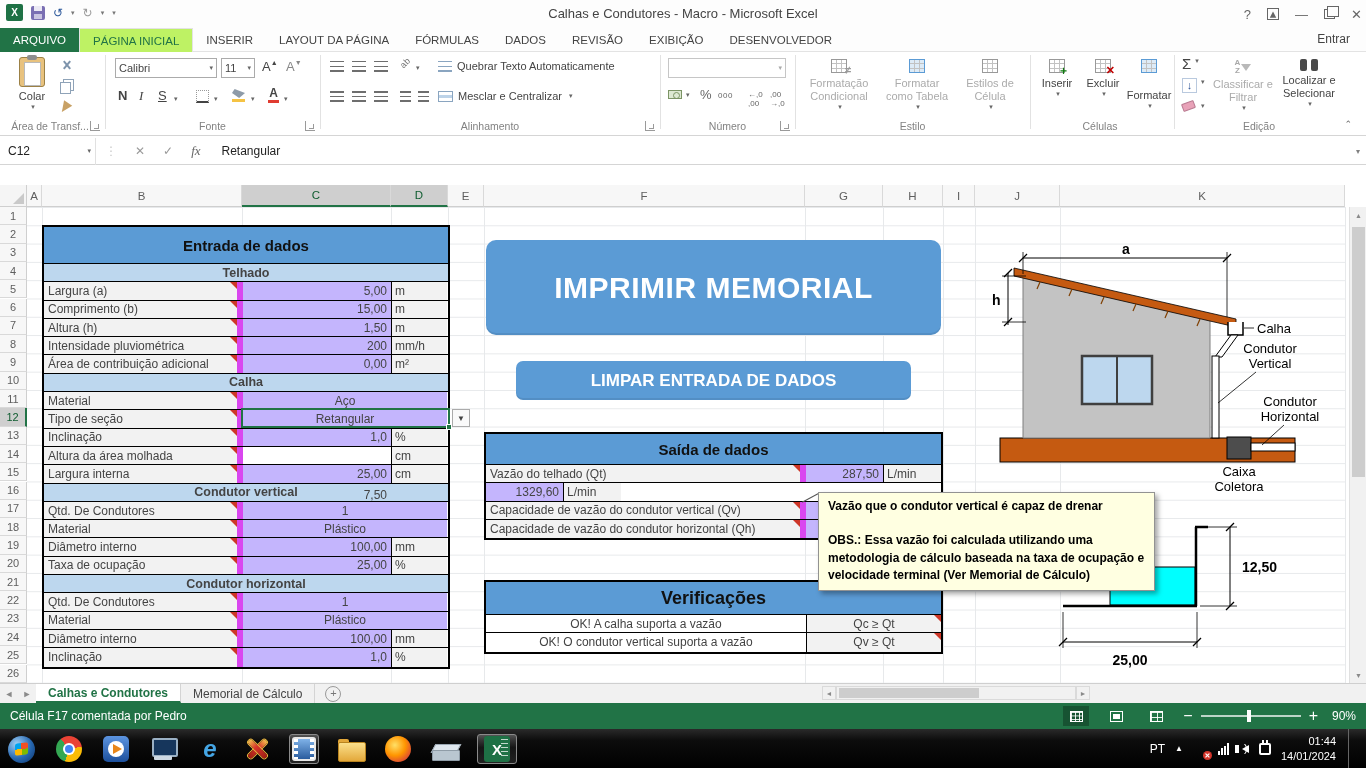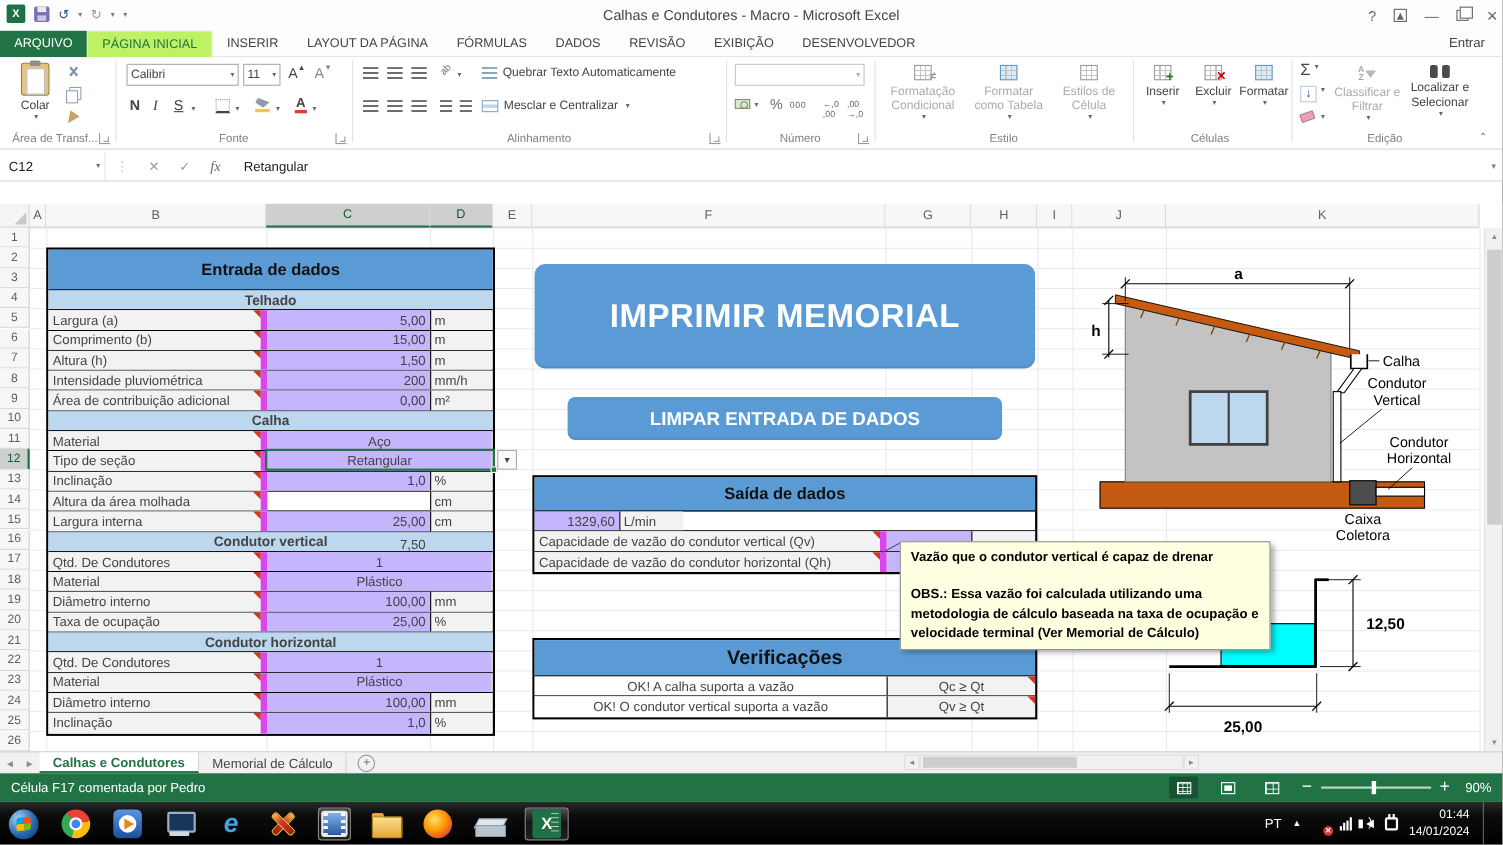--- a/index.html
+++ b/index.html
@@ -375,21 +375,21 @@
           <div class="i-grid16"></div>
           <span class="badge" style="color:#C00000">✕</span>
         </div>
       <span style="margin-top:4px">Excluir</span>
         <span class="caret">▾</span>
       </div>
     <div class="abs rbtn" style="left:1126px;top:7px;width:46px">
       <div class="ov">
           <div class="i-grid16 blue"></div>
         </div>
-      <span style="margin-top:4px">Formatar</span>
+      <span style="margin-top:16px">Formatar</span>
         <span class="caret">▾</span>
       </div>
     <div class="gname" style="left:1030px;width:140px">Células</div>
     <div class="gsep" style="left:1174px"></div>
 
     <div class="abs" style="left:1182px;top:5px;display:flex;gap:2px">
       <span class="i-sigma">Σ</span>
         <span class="caret">▾</span>
       </div>
     <div class="abs" style="left:1182px;top:26px;display:flex;gap:2px">
@@ -649,20 +649,25 @@
           <div class="tu" style="width: 56px;">%</div>
         </div>
       </div>
 
     <div class="btn-blue" style="left:486px;top:55px;width:455px;height:95px;font-size:30px;letter-spacing:.5px">IMPRIMIR MEMORIAL</div>
     <div class="btn-blue" style="left:516px;top:176px;width:395px;height:39px;font-size:17px;border-radius:7px">LIMPAR ENTRADA DE DADOS</div>
 
     <div id="saida" class="tbl" style="left:484px;top:247px;width:459px">
         <div class="thead" style="height: 31px; font-size: 15px;">Saída de dados</div>
         <div class="trow">
+          <div class="tl cmt" style="width: 320px;">Vazão do telhado (Qt)</div>
+          <div class="tv" style="width: 77px;">287,50</div>
+          <div class="tu" style="width: 58px;">L/min</div>
+        </div>
+        <div class="trow">
           <div class="tv" style="width: 77px;">1329,60</div>
           <div class="tu" style="width: 58px;">L/min</div>
         </div>
         <div class="trow">
           <div class="tl cmt" style="width: 320px;">Capacidade de vazão do condutor vertical (Qv)</div>
           <div class="tv" style="width: 77px;"></div>
           <div class="tu" style="width: 58px;"></div>
         </div>
         <div class="trow">
           <div class="tl cmt" style="width: 320px;">Capacidade de vazão do condutor horizontal (Qh)</div>

